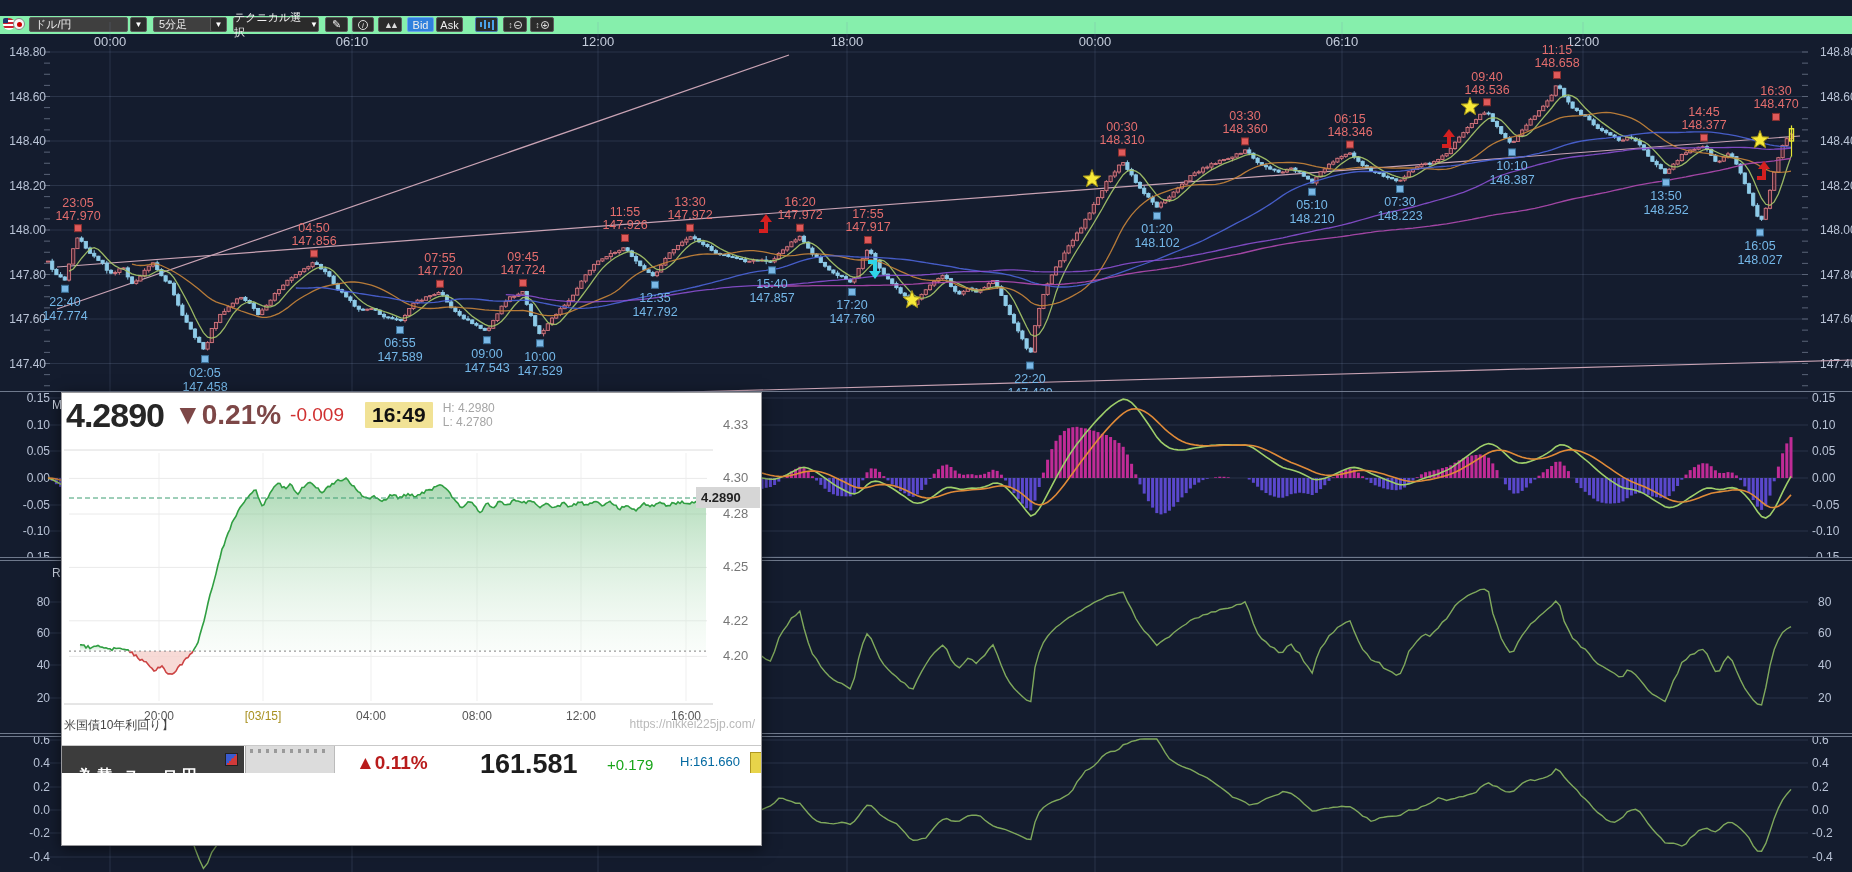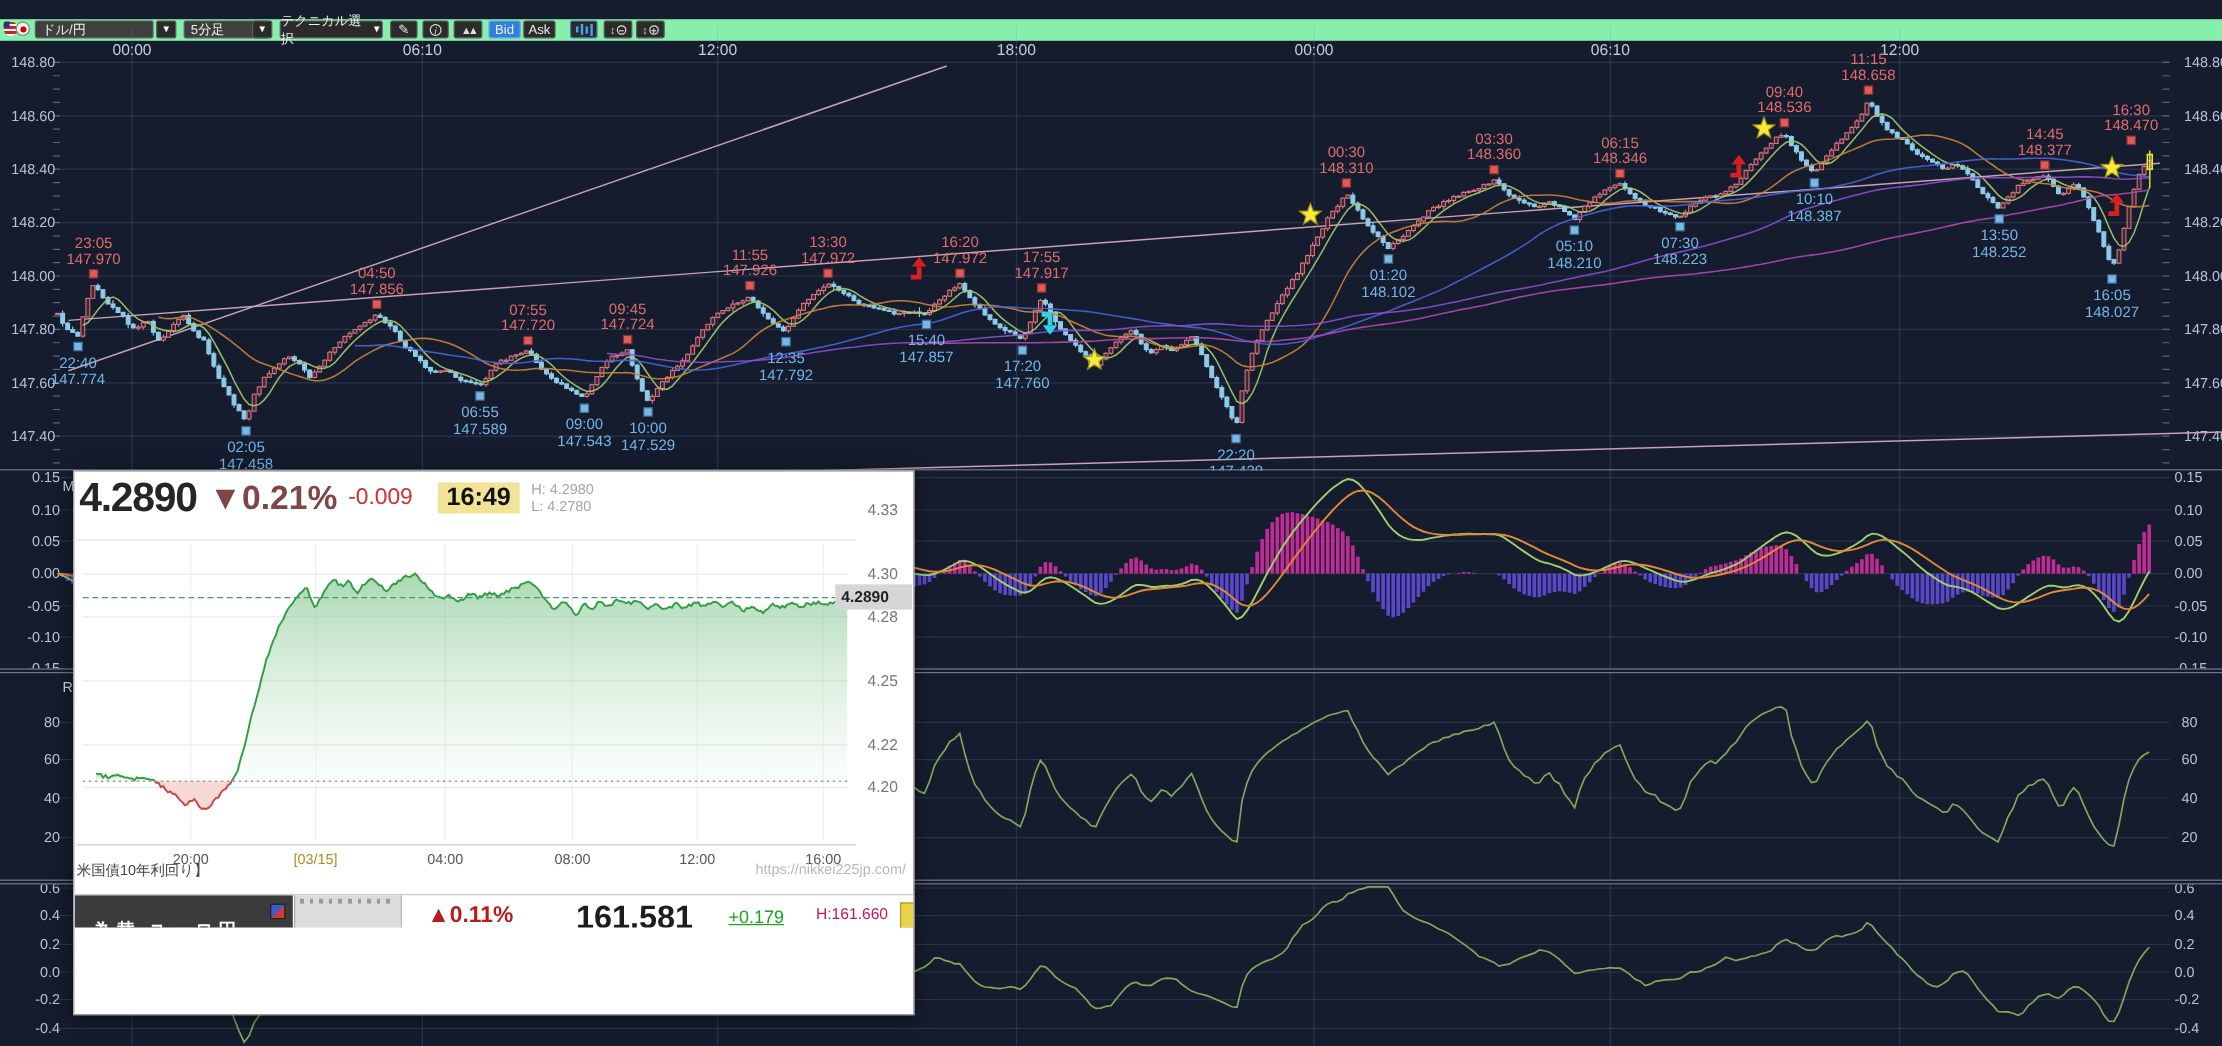--- a/index.html
+++ b/index.html
@@ -40,22 +40,22 @@
   
   #pp-strip{position:absolute;left:0;top:352px;width:701px;height:28px;overflow:hidden;background:#fff;border-top:1px solid #c9c9c9;}
   #strip-name{position:absolute;left:0;top:0;width:182px;height:34px;background:#3c3c3c;color:#fff;
               font-size:15px;font-weight:bold;padding:20px 0 0 16px;letter-spacing:4px;}
   #strip-flag{position:absolute;left:163px;top:7px;width:13px;height:13px;
               background:linear-gradient(135deg,#3a5bd0 50%,#d03a3a 50%);border:1px solid #222;}
   #strip-mini{position:absolute;left:183px;top:0;width:90px;height:34px;background:#dcdcdc;border-left:1px solid #aaa;border-right:1px solid #bbb;}
   #strip-mini i{position:absolute;left:4px;top:3px;width:80px;height:4px;background:repeating-linear-gradient(90deg,#9a9a9a 0 3px,#dcdcdc 3px 8px);}
   #strip-pct{position:absolute;left:294px;top:6px;font-size:19px;font-weight:bold;color:#b91c1c;}
   #strip-val{position:absolute;left:418px;top:3px;font-size:27px;font-weight:bold;color:#1d1d1d;}
-  #strip-chg{position:absolute;left:545px;top:10px;font-size:15px;color:#19a519;text-decoration:underline;}
-  #strip-high{position:absolute;left:618px;top:8px;font-size:13px;color:#be185d;}
+  #strip-chg{position:absolute;left:545px;top:10px;font-size:15px;color:#19a519;}
+  #strip-high{position:absolute;left:618px;top:8px;font-size:13px;color:#0369a1;}
   #strip-yellow{position:absolute;left:688px;top:6px;width:12px;height:22px;background:#e8d44a;border:1px solid #b09820;}
 </style>
 </head>
 <body>
 
 <div id="app">
 
   <div id="toolbar">
     <span class="flag flag-us">
         <i></i>

